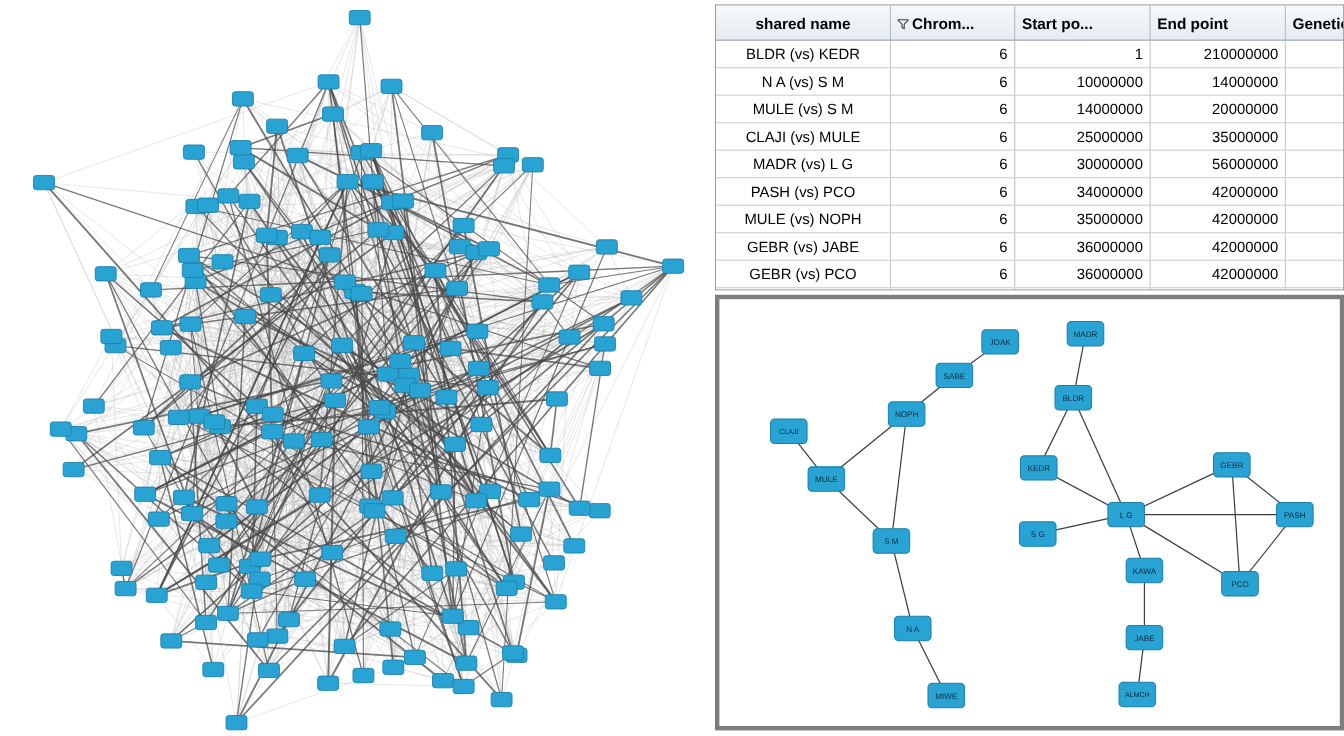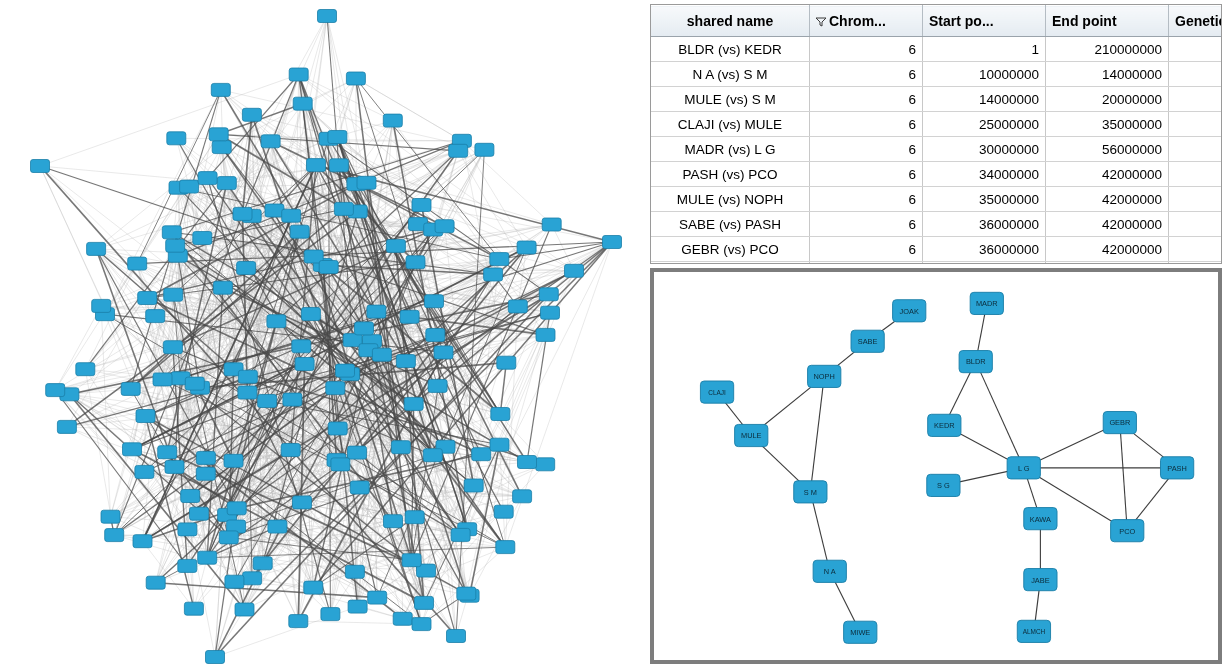--- a/index.html
+++ b/index.html
@@ -1506,21 +1506,21 @@
             <td class="num col-gen">11.4</td>
           </tr>
           <tr>
             <td class="name col-name">MULE (vs) NOPH</td>
             <td class="num col-chrom">6</td>
             <td class="num col-start">35000000</td>
             <td class="num col-end">42000000</td>
             <td class="num col-gen">10.5</td>
           </tr>
           <tr>
-            <td class="name col-name">SABE (vs) PASH</td>
+            <td class="name col-name">GEBR (vs) JABE</td>
             <td class="num col-chrom">6</td>
             <td class="num col-start">36000000</td>
             <td class="num col-end">42000000</td>
             <td class="num col-gen">8.9</td>
           </tr>
           <tr>
             <td class="name col-name">GEBR (vs) PCO</td>
             <td class="num col-chrom">6</td>
             <td class="num col-start">36000000</td>
             <td class="num col-end">42000000</td>

